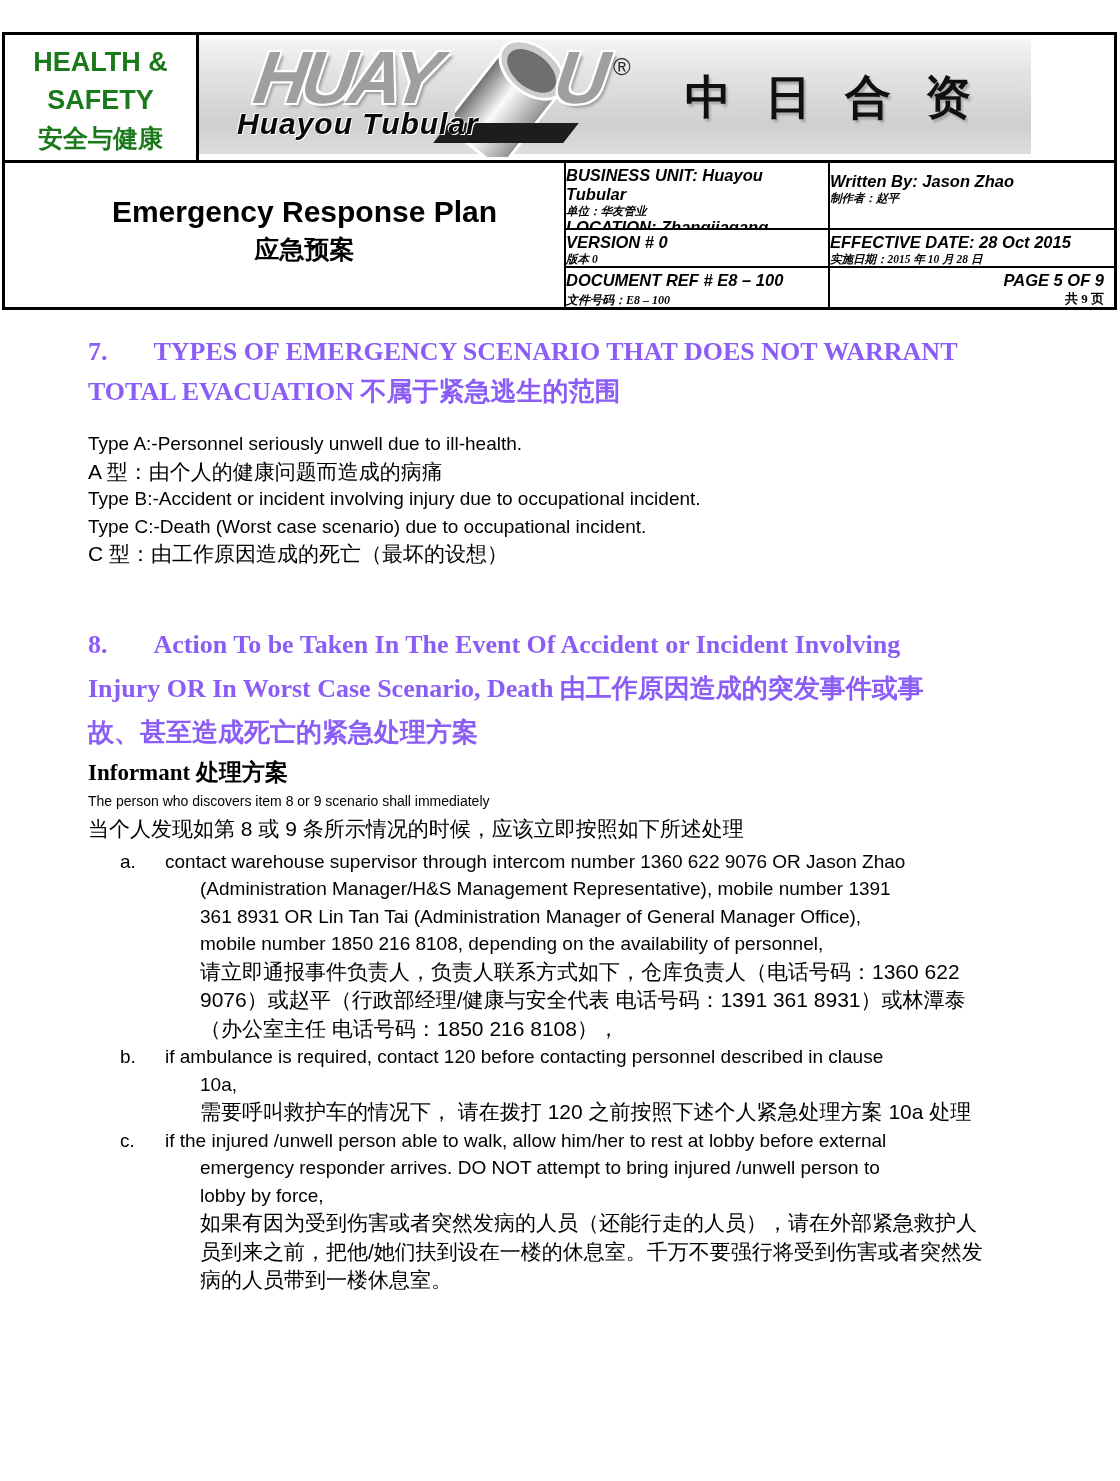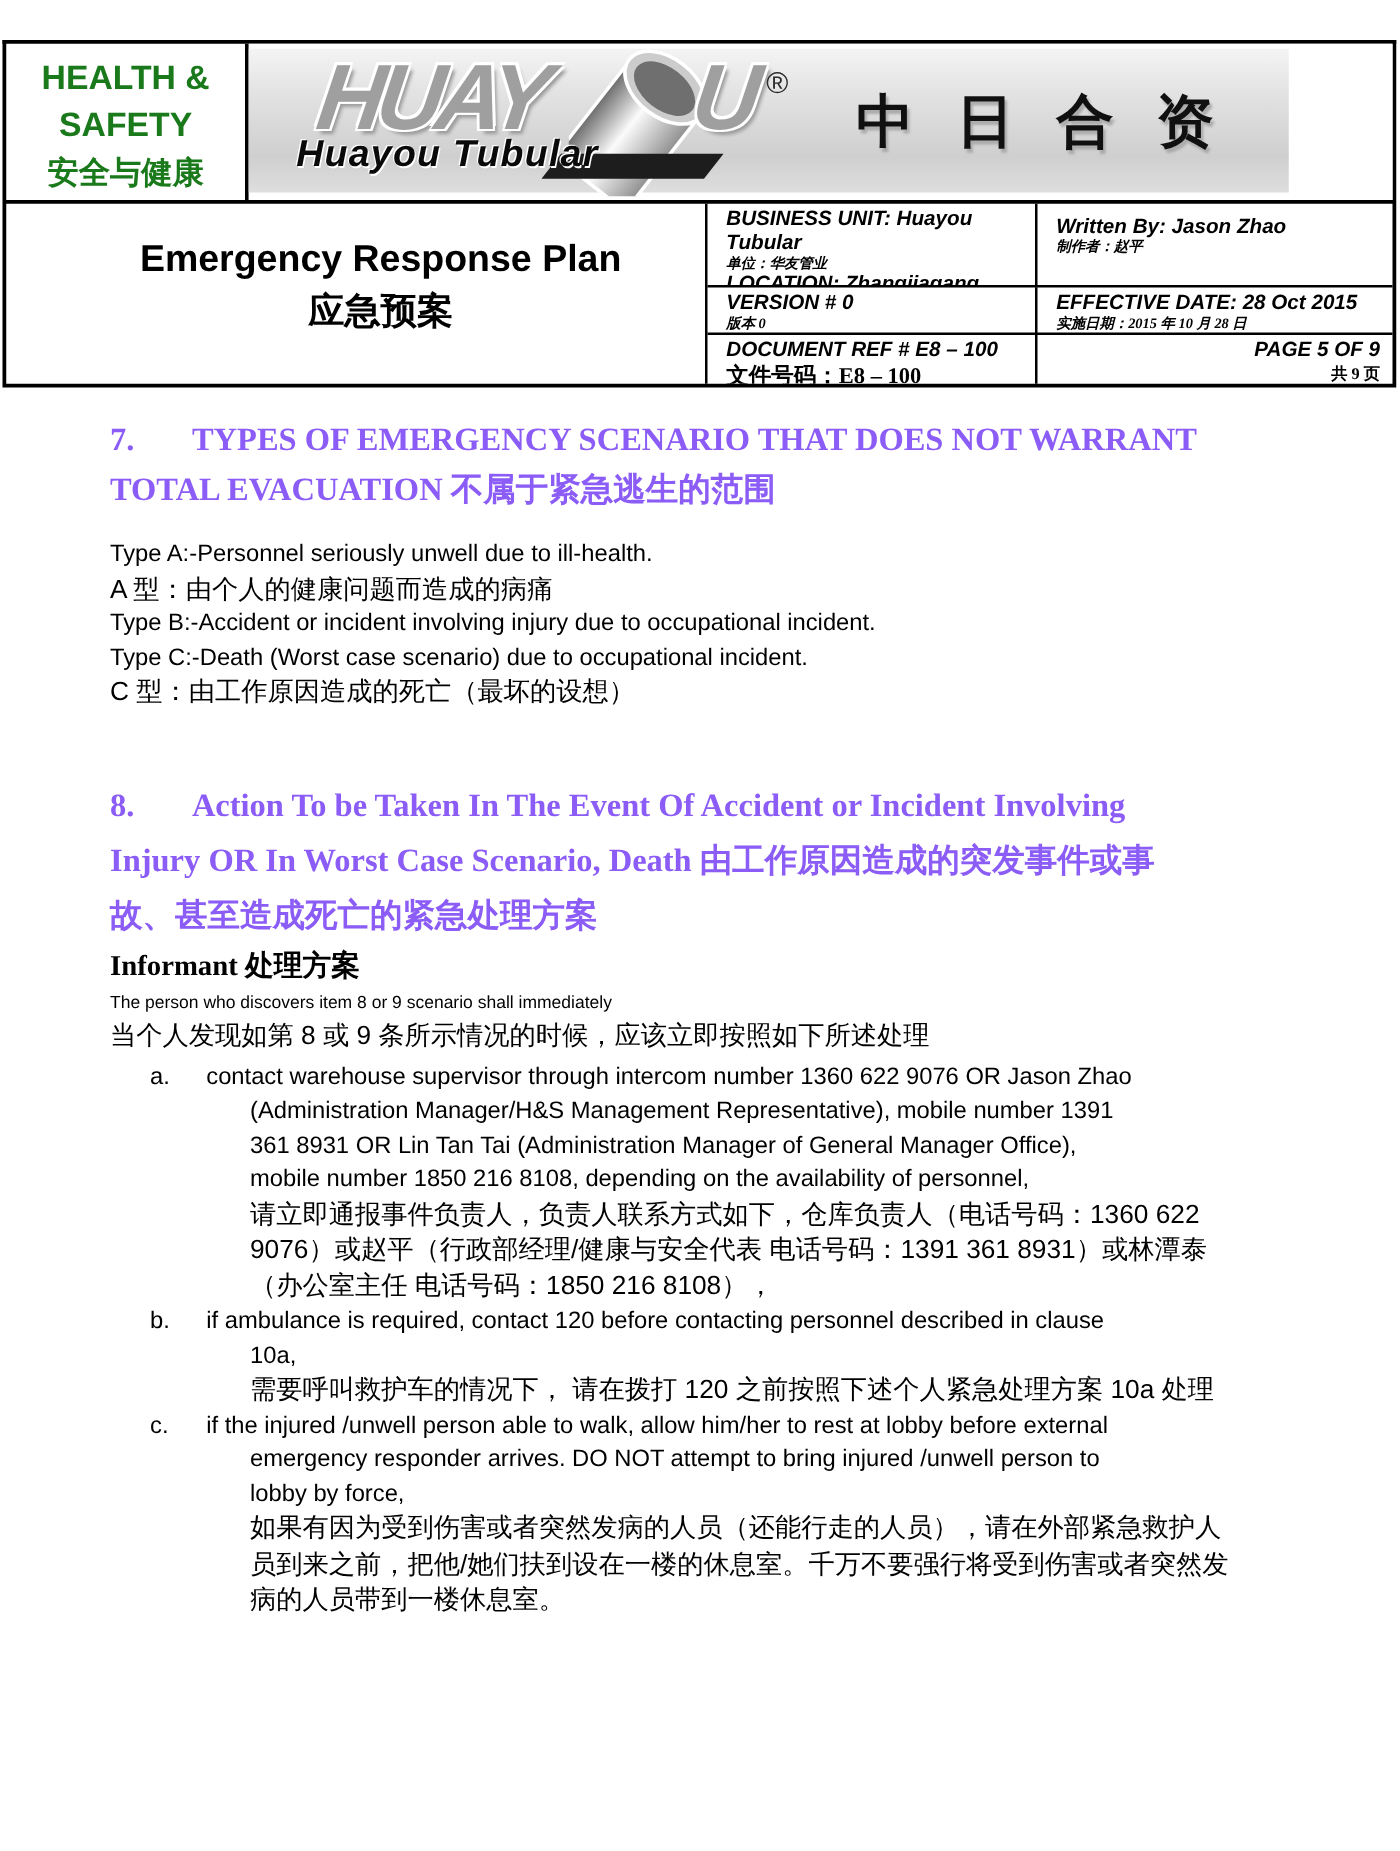--- a/index.html
+++ b/index.html
@@ -48,28 +48,28 @@
     letter-spacing:34px; color:#101010; white-space:nowrap;
     text-shadow:2px 3px 2px #ababab;
   }
 
   .band2 { display:flex; border:3px solid #000; height:150px; }
   .title-cell {
     width:561px; border-right:2px solid #000; display:flex; flex-direction:column;
     align-items:center; justify-content:center; padding-bottom:10px;padding-left:40px;
   }
   .title-en { font-weight:bold; font-size:30px; }
-  .title-zh { font-weight:bold; font-size:29px; margin-top:4px; }
+  .title-zh { font-weight:bold; font-size:25px; margin-top:4px; }
   .info-grid { flex:1; display:grid; grid-template-columns:262px 1fr; grid-template-rows:67px 38px auto; }
-  .ig-cell { padding:3px 10px 0 15px; border-bottom:2px solid #000; overflow:hidden; }
+  .ig-cell { padding:3px 10px 0 0; border-bottom:2px solid #000; overflow:hidden; }
   .ig-right { border-left:2px solid #000; }
   .ig-last { border-bottom:none; }
   .info-en { font-style:italic; font-weight:bold; font-size:16.5px; line-height:19px; }
   .info-zh { font-style:italic; font-weight:bold; font-size:11.5px; line-height:14px; font-family:"Liberation Serif","DejaVu Serif",serif; }
-  .docref-zh { font-weight:bold; font-size:18px; line-height:20px; font-family:"Liberation Serif","DejaVu Serif",serif; }
+  .docref-zh { font-style:italic; font-weight:bold; font-size:12px; line-height:20px; font-family:"Liberation Serif","DejaVu Serif",serif; }
   .page-cell { text-align:right; }
   .page-zh { font-weight:bold; font-size:13px; font-family:"Liberation Serif","DejaVu Serif",serif; }
 
   
   .doc-body { position:absolute; left:88px; top:300px; width:948px; }
   .sec-heading {
     font-family:"Liberation Serif","DejaVu Serif",serif; font-weight:bold;
     color:#8b5cf6; font-size:26px; line-height:40px; white-space:pre-line;
   }
   .sec-heading.h8 { line-height:44px; margin-top:55px; }

